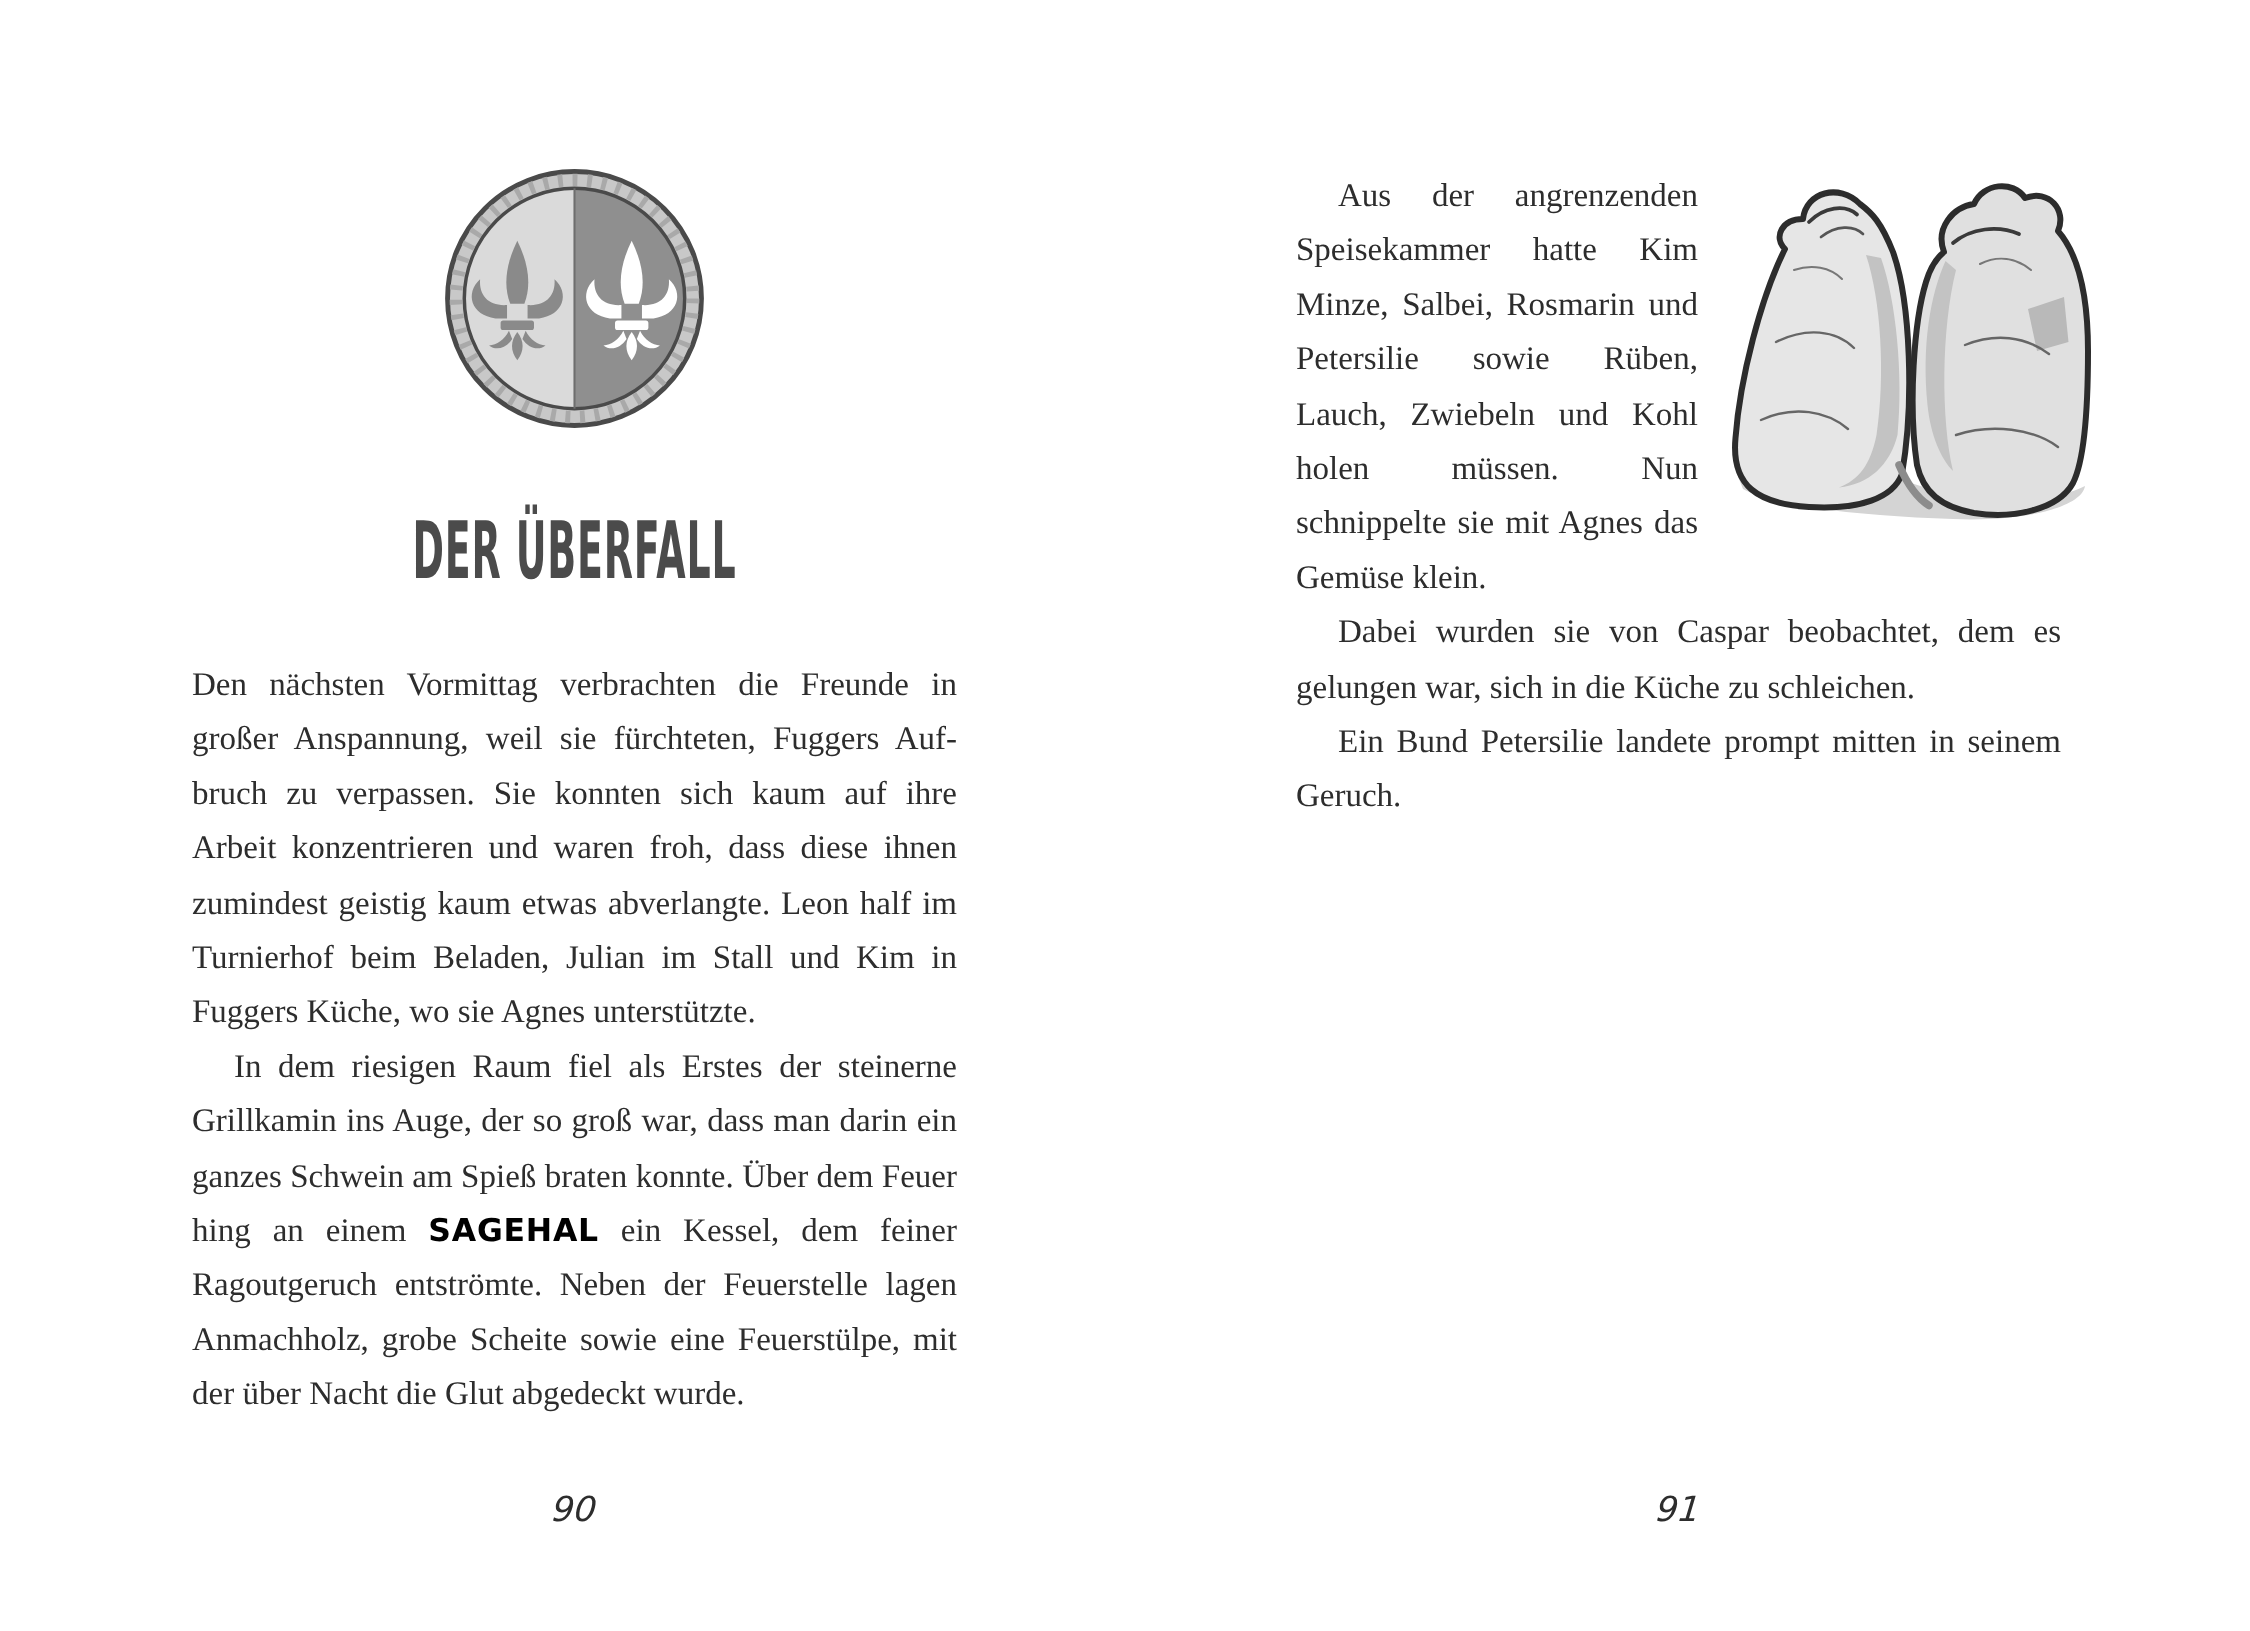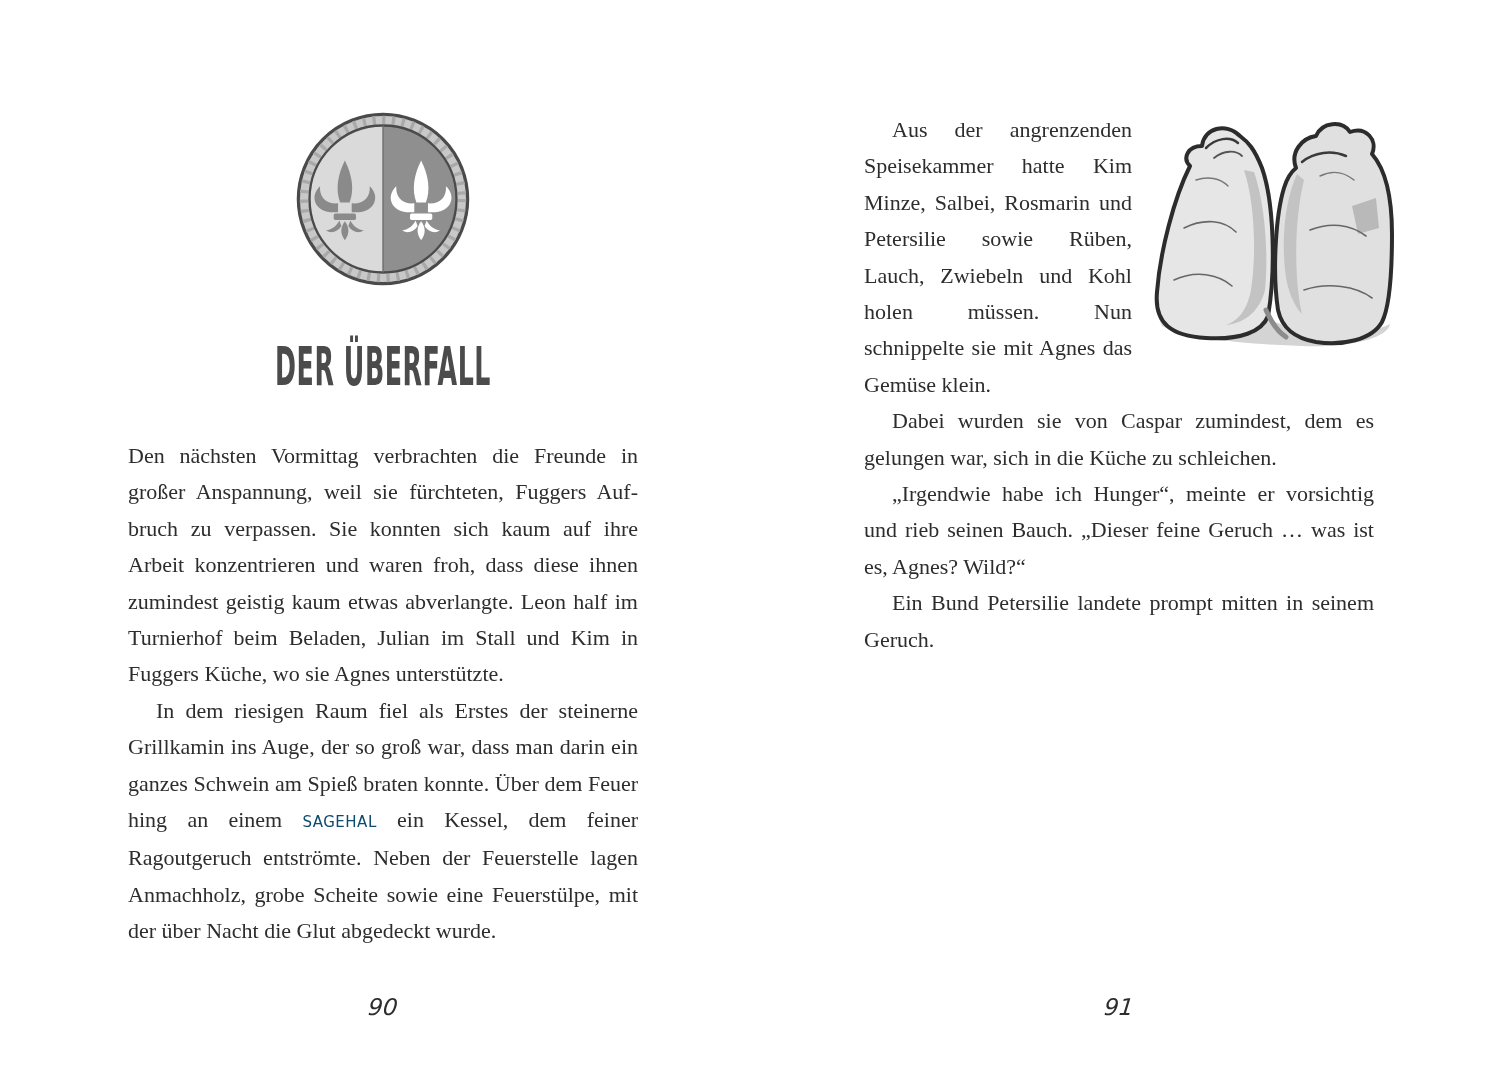--- a/index.html
+++ b/index.html
@@ -32,22 +32,22 @@
     font-size:22px; line-height:36.4px;
     text-align:justify;
   }
   .body-left  { top:436px; }
   .body-right { top:110px; }
 
   .body-text p { margin:0; padding:0; }
   .body-text p.indent { text-indent:28px; }
 
   .hand-inline {
-    font-family:"DejaVu Sans", sans-serif; font-weight:normal;
-    font-size:15px; letter-spacing:0.5px; color:#0c4a6e;
+    font-family:"DejaVu Sans", sans-serif; font-weight:bold;
+    font-size:21px; letter-spacing:0.5px; color:#000000;
   }
 
   .sack-art {
     float:right; width:230px; height:236px;
     margin:0 0 6px 12px; position:relative;
   }
   .sack-art svg { position:absolute; left:0; top:-2px; overflow:visible; }
 
   .pagenum {
     position:absolute; top:992px; left:0; width:100%;
@@ -121,21 +121,20 @@
           <path d="M158 52 C170 42 188 40 202 46" fill="none" stroke="#3a3a3a" stroke-width="2.5" stroke-linecap="round"></path>
           <path d="M166 120 C186 112 206 114 222 126" fill="none" stroke="#666666" stroke-width="1.6" stroke-linecap="round"></path>
           <path d="M160 180 C184 172 212 176 228 188" fill="none" stroke="#666666" stroke-width="1.6" stroke-linecap="round"></path>
           <path d="M176 66 C188 60 200 62 210 70" fill="none" stroke="#777777" stroke-width="1.4" stroke-linecap="round"></path>
 
           <path d="M122 200 C128 214 134 222 142 227" fill="none" stroke="#8c8c8c" stroke-width="5" stroke-linecap="round"></path>
         </svg>
       </div>
 
       <p class="indent">Aus der angrenzenden Speise­kammer hatte Kim Minze, Salbei, Rosmarin und Petersilie sowie Rüben, Lauch, Zwiebeln und Kohl holen müssen. Nun schnippelte sie mit Agnes das Gemüse klein.</p>
-      <p class="indent">Dabei wurden sie von Caspar zumindest, dem es gelungen war, sich in die Küche zu schleichen.</p>
-      <p class="indent">„Irgendwie habe ich Hunger“, meinte er vorsichtig und rieb seinen Bauch. „Dieser feine Geruch … was ist es, Agnes? Wild?“</p>
+      <p class="indent">Dabei wurden sie von Caspar beobachtet, dem es gelungen war, sich in die Küche zu schleichen.</p>
       <p class="indent">Ein Bund Petersilie landete prompt mitten in sei­nem Geruch.</p>
     </div>
 
     <div class="pagenum">91</div>
   </section>
 
 </div>
 
 </body></html>

